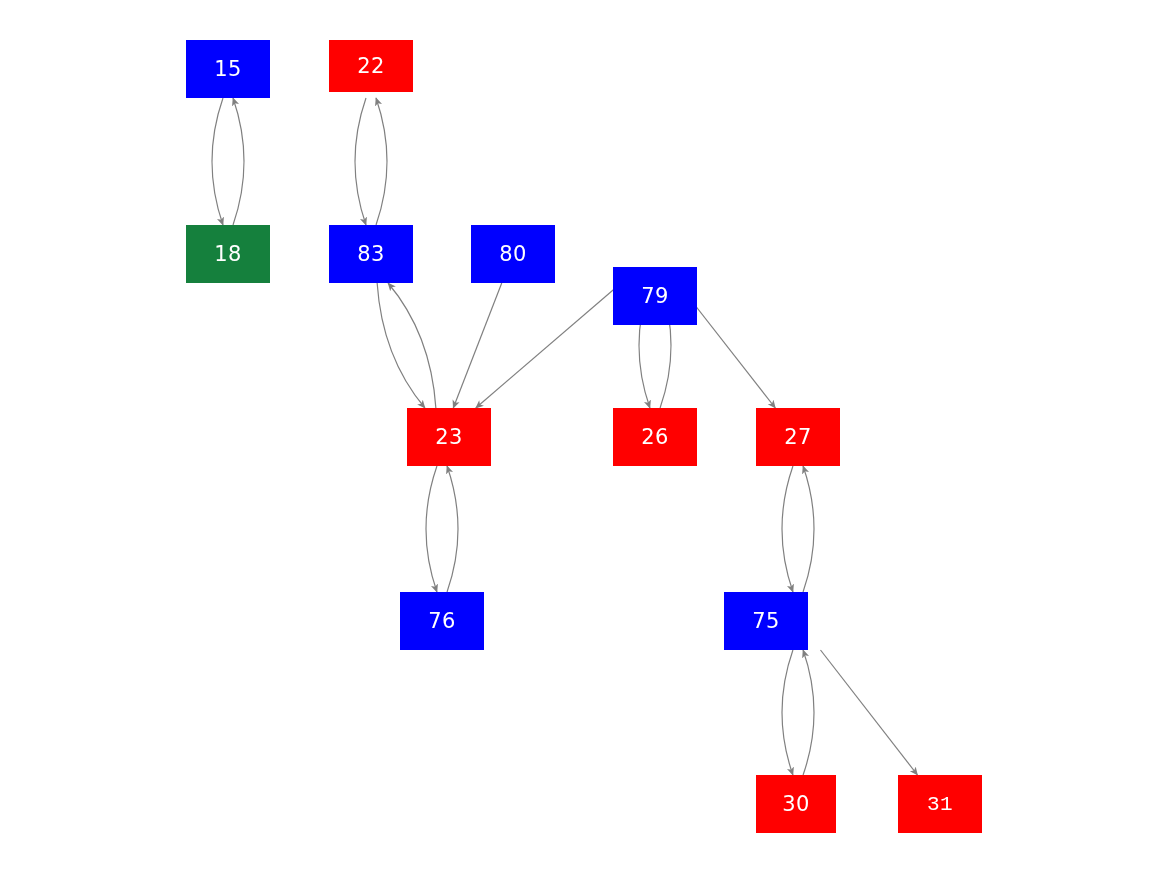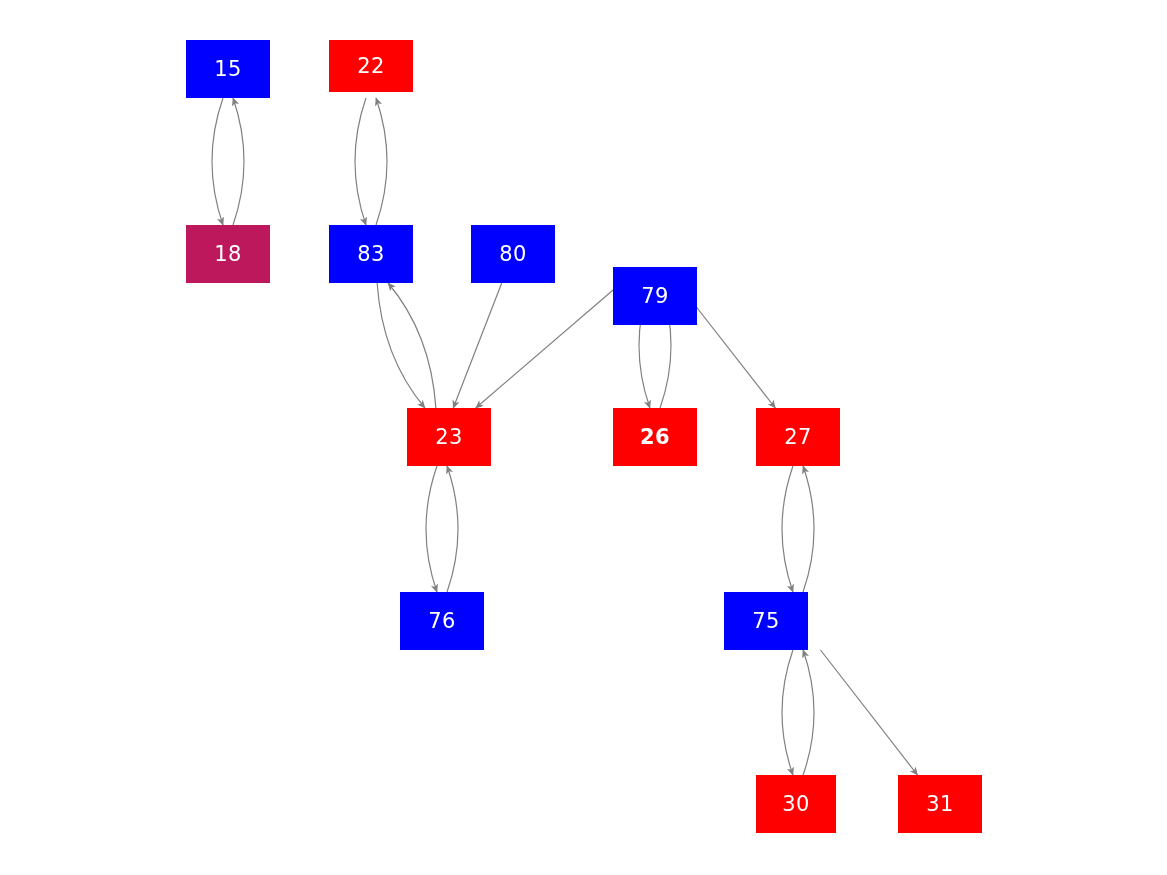--- a/index.html
+++ b/index.html
@@ -71,47 +71,47 @@
       <path d="M 803.0710382513661 775 Q 824.9289617486339 712.5 803.0710382513661 650" fill="none" stroke="#808080" stroke-width="1.2" marker-end="url(#ah)"></path>
       <path d="M 820.5027322404371 650 L 917.4972677595629 775" fill="none" stroke="#808080" stroke-width="1.2" marker-end="url(#ah)"></path>
     </svg>
   <div id="node-layer">
       <div class="node" style="left: 186px; top: 40px; width: 84px; height: 58px; background: rgb(0, 0, 255);">
         <span class="node-label">15</span>
       </div>
       <div class="node" style="left: 329px; top: 40px; width: 84px; height: 52px; background: rgb(255, 0, 0);">
         <span class="node-label">22</span>
       </div>
-      <div class="node" style="left: 186px; top: 225px; width: 84px; height: 58px; background: #be185d;">
+      <div class="node" style="left: 186px; top: 225px; width: 84px; height: 58px; background: #15803d;">
         <span class="node-label">18</span>
       </div>
       <div class="node" style="left: 329px; top: 225px; width: 84px; height: 58px; background: rgb(0, 0, 255);">
         <span class="node-label">83</span>
       </div>
       <div class="node" style="left: 471px; top: 225px; width: 84px; height: 58px; background: rgb(0, 0, 255);">
         <span class="node-label">80</span>
       </div>
       <div class="node" style="left: 613px; top: 225px; width: 84px; height: 58px; background: rgb(0, 0, 255); margin-top: 42px;">
         <span class="node-label">79</span>
       </div>
       <div class="node" style="left: 407px; top: 408px; width: 84px; height: 58px; background: rgb(255, 0, 0);">
         <span class="node-label">23</span>
       </div>
-      <div class="node" style="left: 613px; top: 408px; width: 84px; height: 58px; background: rgb(255, 0, 0); font-weight: bold;">
+      <div class="node" style="left: 613px; top: 408px; width: 84px; height: 58px; background: rgb(255, 0, 0);">
         <span class="node-label">26</span>
       </div>
       <div class="node" style="left: 756px; top: 408px; width: 84px; height: 58px; background: rgb(255, 0, 0);">
         <span class="node-label">27</span>
       </div>
       <div class="node" style="left: 400px; top: 592px; width: 84px; height: 58px; background: rgb(0, 0, 255);">
         <span class="node-label">76</span>
       </div>
       <div class="node" style="left: 724px; top: 592px; width: 84px; height: 58px; background: rgb(0, 0, 255);">
         <span class="node-label">75</span>
       </div>
       <div class="node" style="left: 756px; top: 775px; width: 80px; height: 58px; background: rgb(255, 0, 0);">
         <span class="node-label">30</span>
       </div>
-      <div class="node" style="left: 898px; top: 775px; width: 84px; height: 58px; background: rgb(255, 0, 0);">
+      <div class="node" style="left: 898px; top: 775px; width: 84px; height: 58px; background: rgb(255, 0, 0); font-family: Liberation Mono, monospace;">
         <span class="node-label">31</span>
       </div>
     </div>
 </div>
 
 </body></html>

